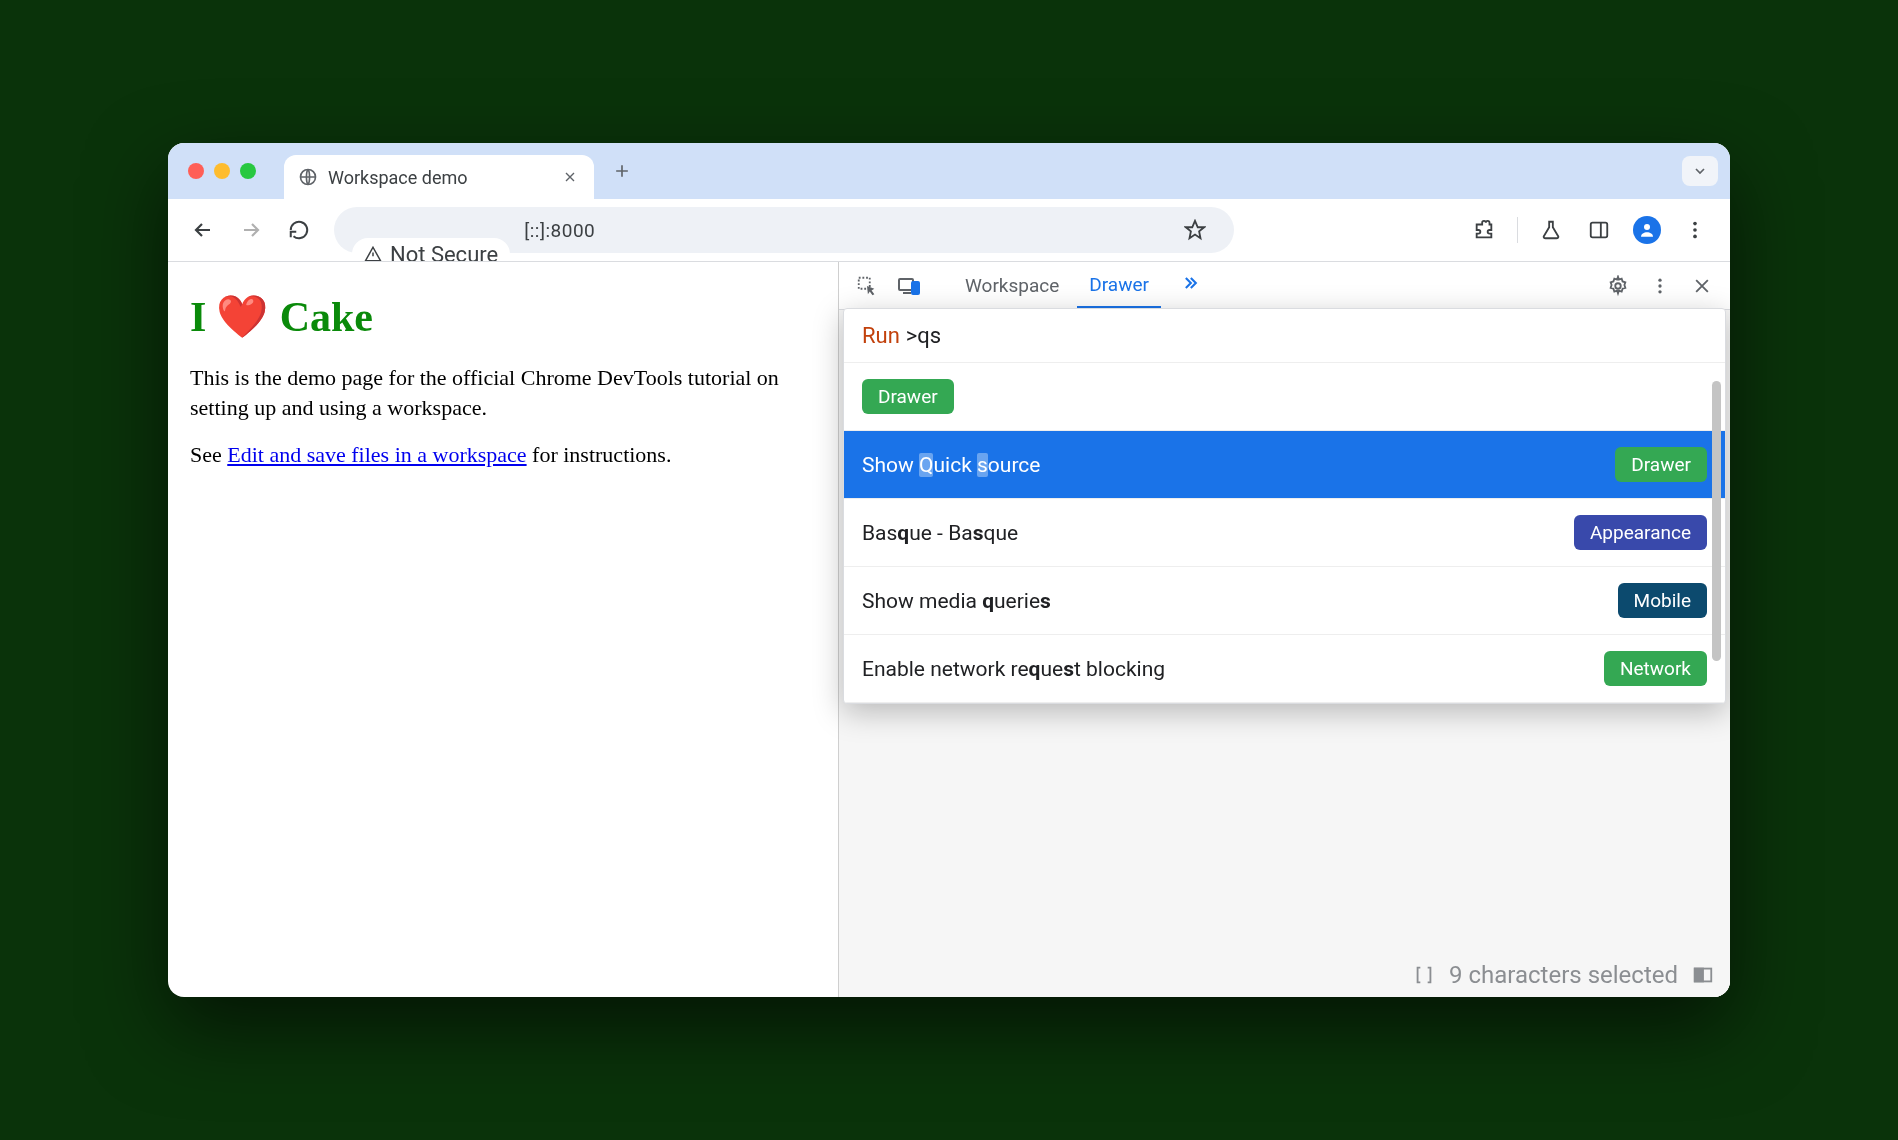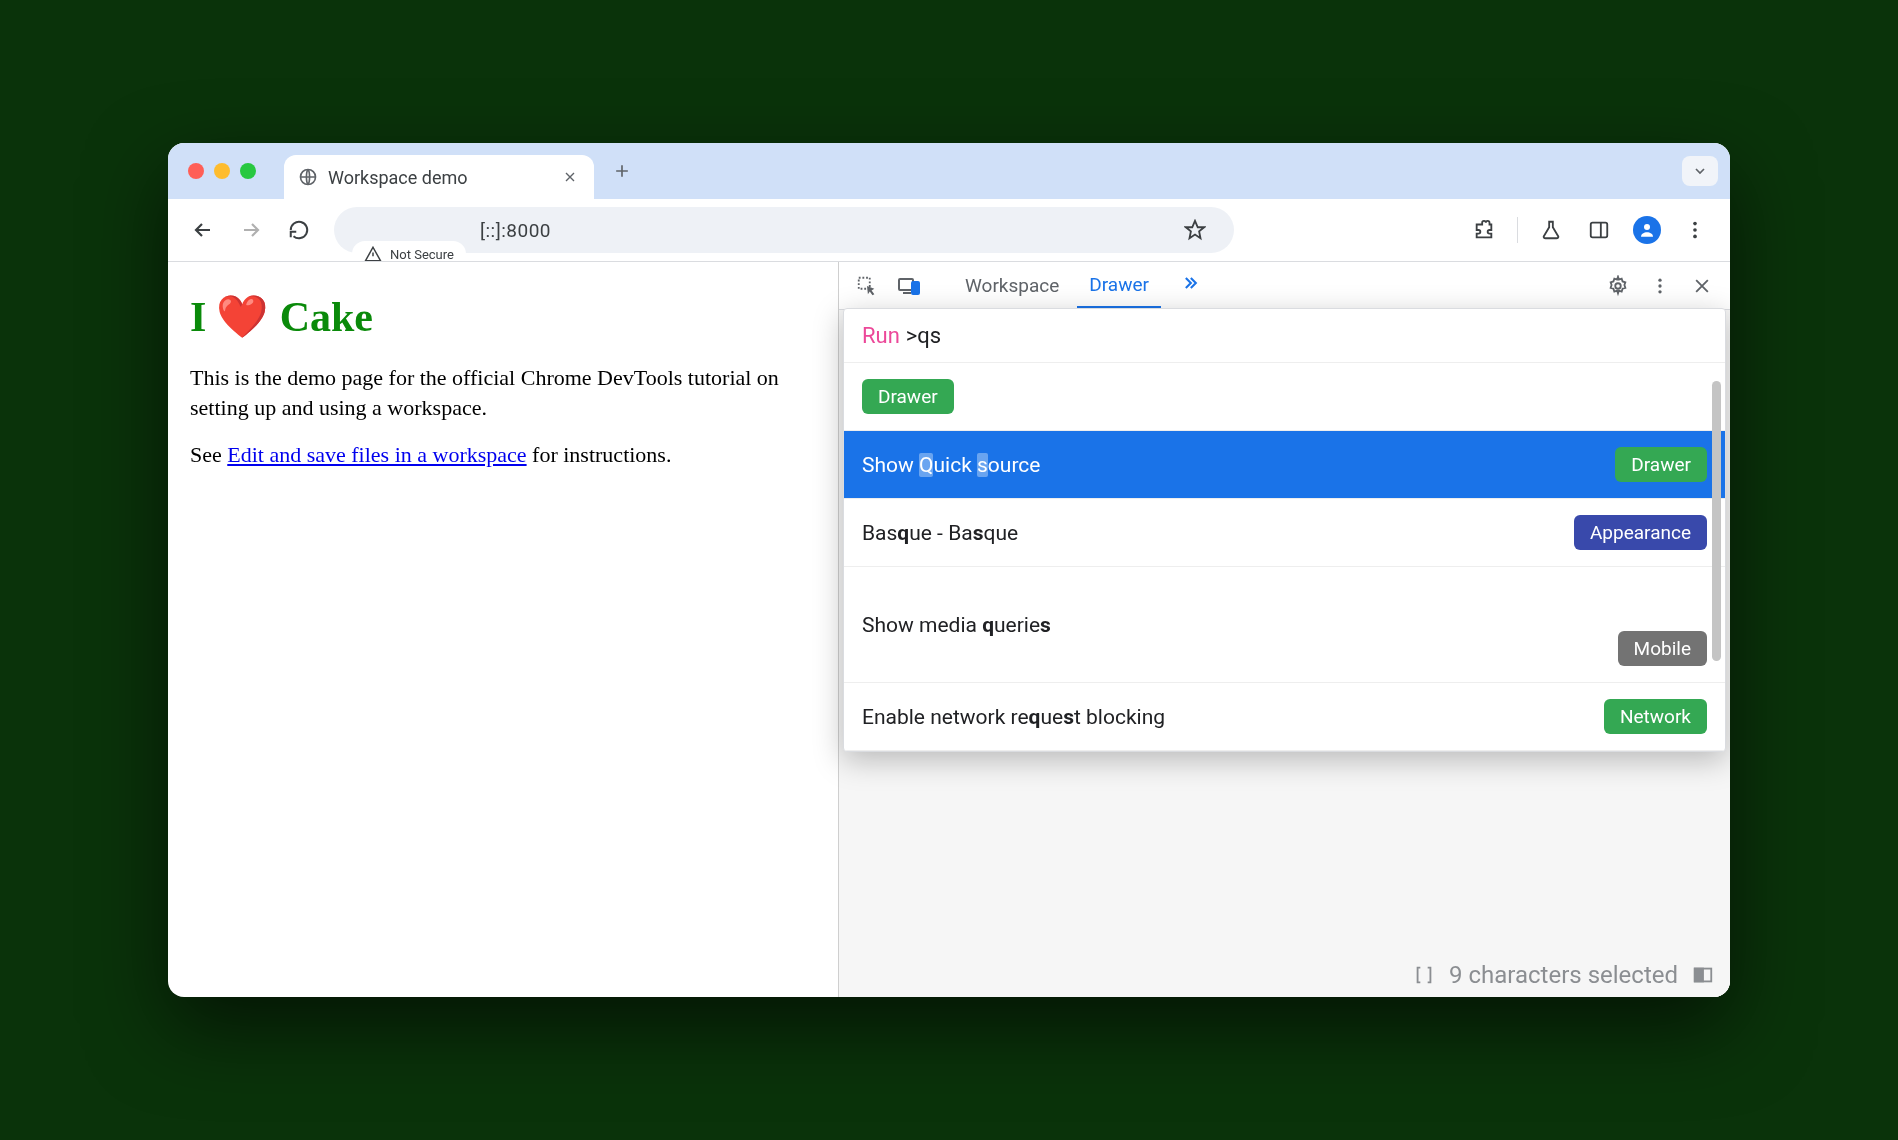--- a/index.html
+++ b/index.html
@@ -71,21 +71,21 @@
     display: flex; align-items: center;
     padding: 0 18px;
     gap: 14px;
     margin-left: 8px;
   }
   .sec-chip {
     background: #fff;
     border-radius: 16px;
     padding: 4px 12px;
     display: flex; align-items: center; gap: 8px;
-    font-size: 13px; color:#3c4043;margin-top:48px;
+    font-size: 22px; color:#3c4043;margin-top:48px;
   }
   .omni-text { font-size: 19px; color:#3c4043; letter-spacing: 0.5px; }
   .omnibox .endicons { margin-left:auto; display:flex; gap:6px; }
   .toolbar .right { margin-left:auto; display:flex; align-items:center; gap:6px; }
   .divider { width:1px; height:26px; background:#dadce0; margin:0 6px; }
   .avatar { width:28px;height:28px;border-radius:50%;background:#1a73e8;display:flex;align-items:center;justify-content:center; }
   .avatar svg { color:#fff; }
 
   
   .content { flex:1; display:flex; border-top:1px solid #dadce0; overflow:hidden;}
@@ -138,21 +138,21 @@
     border-radius: 4px;
     box-shadow: 0 8px 30px rgba(0,0,0,0.25);
     overflow:hidden;
   }
   .cmd-input {
     padding: 14px 18px;
     font-size: 22px;
     border-bottom: 1px solid #eee;
     display:flex; gap:6px; align-items:baseline;
   }
-  .cmd-input .run { color:#ec4899; }
+  .cmd-input .run { color:#c2410c; }
   .cmd-input .q { color:#202124; }
   .cmd-list { max-height: 520px; overflow:auto; }
   .cmd-item {
     display:flex; align-items:center;
     padding: 16px 18px;
     font-size: 21px;
     color:#202124;
     border-bottom:1px solid #eee;
     gap: 14px;
   }
@@ -357,21 +357,21 @@
             <div class="cmd-item selected">
               <div class="label">Show <span class="hl">Q</span>uick <span class="hl">s</span>ource</div>
               <div class="badge" style="background: rgb(52, 168, 83);">Drawer</div>
             </div>
             <div class="cmd-item">
               <div class="label">Bas<b>q</b>ue - Ba<b>s</b>que</div>
               <div class="badge" style="background: rgb(57, 73, 171);">Appearance</div>
             </div>
             <div class="cmd-item">
               <div class="label">Show media <b>q</b>uerie<b>s</b></div>
-              <div class="badge" style="background: #737373; margin-top: 48px;">Mobile</div>
+              <div class="badge" style="background: #0c4a6e;">Mobile</div>
             </div>
             <div class="cmd-item">
               <div class="label">Enable network re<b>q</b>ue<b>s</b>t blocking</div>
               <div class="badge" style="background: rgb(52, 168, 83);">Network</div>
             </div>
           </div>
         <div class="cmd-scroll-ind"></div>
       </div>
 
     </div>

